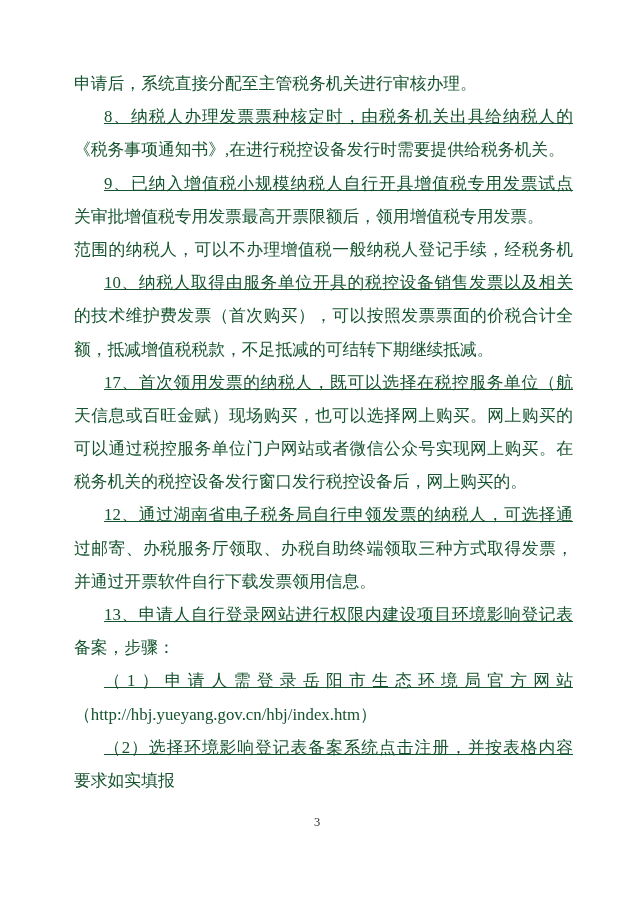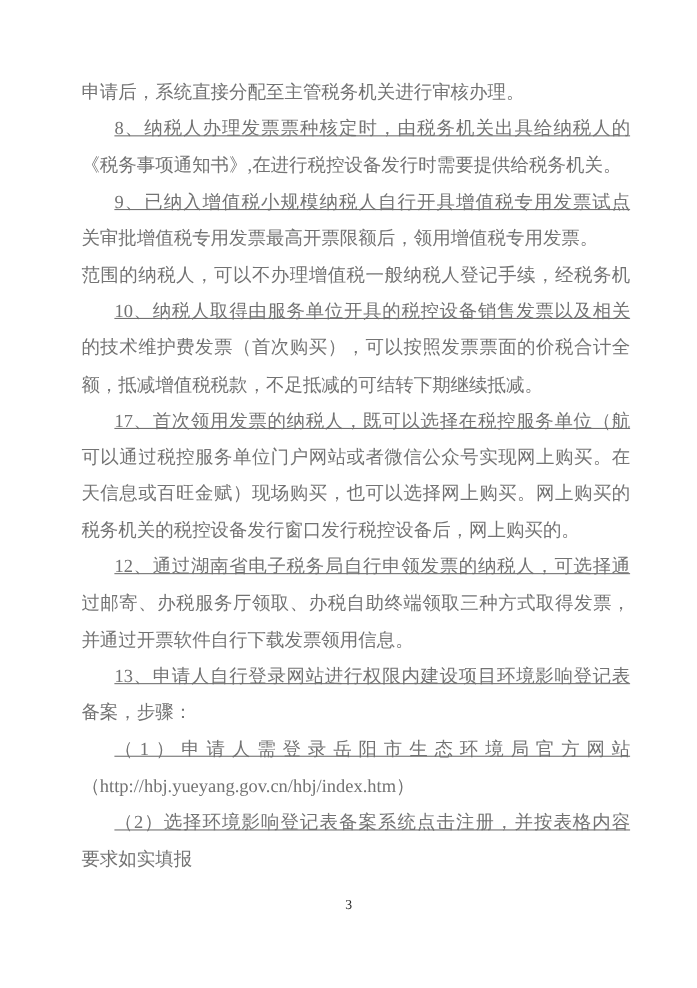--- a/index.html
+++ b/index.html
@@ -50,33 +50,33 @@
     font-size: 12.5px;
     line-height: 16px;
     color: #2a2a2a;
     font-family: "Liberation Serif", "DejaVu Serif", serif;
   }
 </style>
 </head>
 <body style="background: rgb(255, 255, 255);">
 
 <div class="page">
-  <div class="doc-body" style="color: #737373;">
+  <div class="doc-body" style="color: #14532d;">
       <div class="line">申请后，系统直接分配至主管税务机关进行审核办理。</div>
       <div class="line indent justify">8、纳税人办理发票票种核定时，由税务机关出具给纳税人的</div>
       <div class="line">《税务事项通知书》,在进行税控设备发行时需要提供给税务机关。</div>
       <div class="line indent justify">9、已纳入增值税小规模纳税人自行开具增值税专用发票试点</div>
       <div class="line">关审批增值税专用发票最高开票限额后，领用增值税专用发票。</div>
       <div class="line justify">范围的纳税人，可以不办理增值税一般纳税人登记手续，经税务机</div>
       <div class="line indent justify">10、纳税人取得由服务单位开具的税控设备销售发票以及相关</div>
       <div class="line justify">的技术维护费发票（首次购买），可以按照发票票面的价税合计全</div>
       <div class="line">额，抵减增值税税款，不足抵减的可结转下期继续抵减。</div>
       <div class="line indent justify">17、首次领用发票的纳税人，既可以选择在税控服务单位（航</div>
+      <div class="line justify">天信息或百旺金赋）现场购买，也可以选择网上购买。网上购买的</div>
       <div class="line justify">可以通过税控服务单位门户网站或者微信公众号实现网上购买。在</div>
-      <div class="line justify">天信息或百旺金赋）现场购买，也可以选择网上购买。网上购买的</div>
       <div class="line">税务机关的税控设备发行窗口发行税控设备后，网上购买的。</div>
       <div class="line indent justify">12、通过湖南省电子税务局自行申领发票的纳税人，可选择通</div>
       <div class="line justify">过邮寄、办税服务厅领取、办税自助终端领取三种方式取得发票，</div>
       <div class="line">并通过开票软件自行下载发票领用信息。</div>
       <div class="line indent justify">13、申请人自行登录网站进行权限内建设项目环境影响登记表</div>
       <div class="line">备案，步骤：</div>
       <div class="line indent justify">（1）申请人需登录岳阳市生态环境局官方网站</div>
       <div class="line">（http://hbj.yueyang.gov.cn/hbj/index.htm）</div>
       <div class="line indent justify">（2）选择环境影响登记表备案系统点击注册，并按表格内容</div>
       <div class="line">要求如实填报</div>

